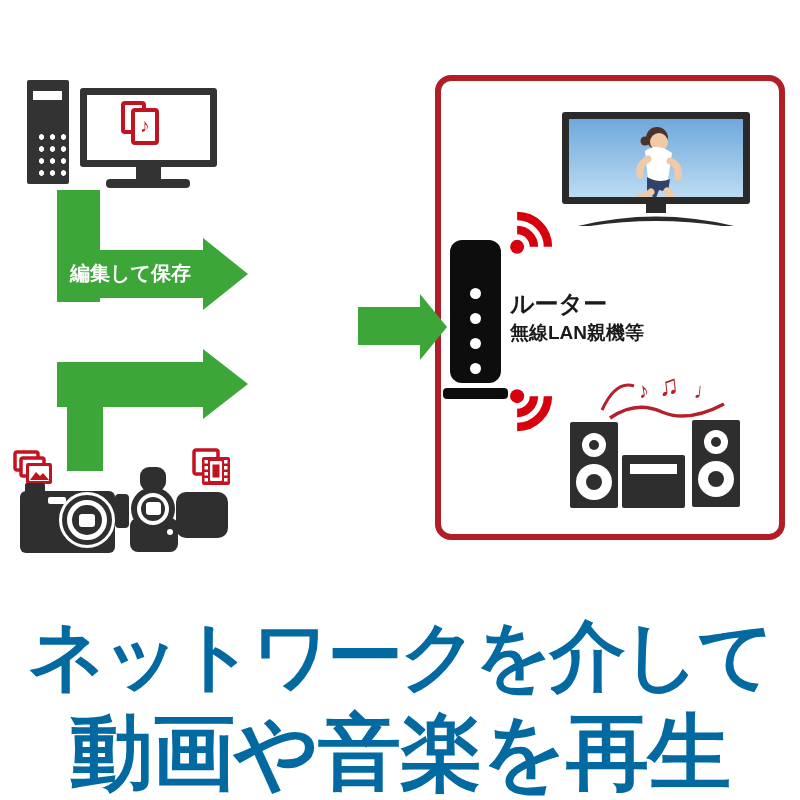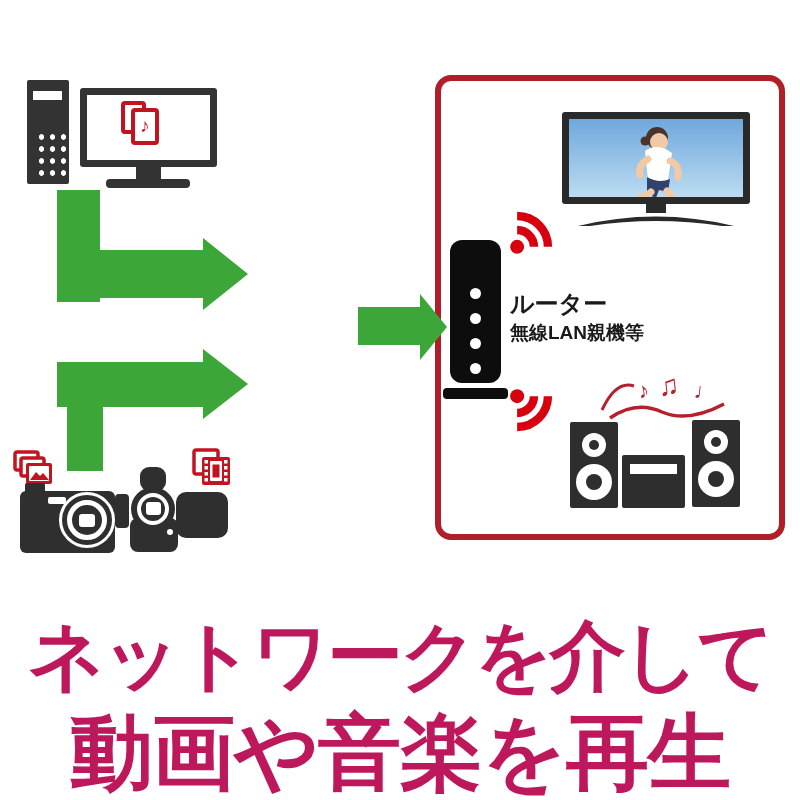--- a/index.html
+++ b/index.html
@@ -88,21 +88,21 @@
   
   .spk { width:48px; background:#2e2e2e; border-radius:2px; z-index:2; }
   #spkL { left:570px; top:422px; height:86px; }
   #spkR { left:692px; top:420px; height:87px; }
   .spk-c { position:absolute; background:#fff; border-radius:50%; }
   .spk-d { position:absolute; background:#2e2e2e; border-radius:50%; }
   #stereo { left:622px; top:455px; width:63px; height:53px; background:#2e2e2e; border-radius:2px; z-index:2; }
   #stereo-slot { left:8px; top:9px; width:47px; height:10px; background:#fff; }
 
   
-  .foot { left:0; width:800px; text-align:center; color:#be185d; font-weight:900; }
+  .foot { left:0; width:800px; text-align:center; color:#0369a1; font-weight:900; }
   #foot1 { top:606px; font-size:76px; letter-spacing:-3px; }
   #foot2 { top:698px; font-size:83px; letter-spacing:-1px; }
 </style>
 </head>
 <body>
 
 <div id="canvas">
 
 
   <div class="abs" id="tower">
@@ -115,20 +115,21 @@
   <div class="abs sheet" id="mfile-back"></div>
   <div class="abs sheet" id="mfile-front">
     <div id="mfile-note">♪</div>
   </div>
   <div class="abs" id="monitor-neck"></div>
   <div class="abs" id="monitor-base"></div>
 
   <div class="abs green" id="a1-v"></div>
   <div class="abs green" id="a1-h"></div>
   <div class="abs ah" id="a1-head"></div>
+  <div class="abs" id="a1-label">編集して保存</div>
 
   <div class="abs green" id="a2-h"></div>
   <div class="abs ah" id="a2-head"></div>
   <div class="abs green" id="a2-v"></div>
 
   <svg class="abs" style="left:13px; top:450px;" width="42" height="38" viewBox="0 0 42 38">
     <rect x="2" y="2" width="23" height="18" fill="none" stroke="#c41320" stroke-width="3.5" rx="2"></rect>
     <rect x="8" y="8" width="23" height="18" fill="#fff" stroke="#c41320" stroke-width="3.5" rx="2"></rect>
     <rect x="13" y="13" width="26" height="21" fill="#c41320" rx="2"></rect>
     <rect x="16" y="16" width="20" height="15" fill="#fff" rx="1"></rect>

